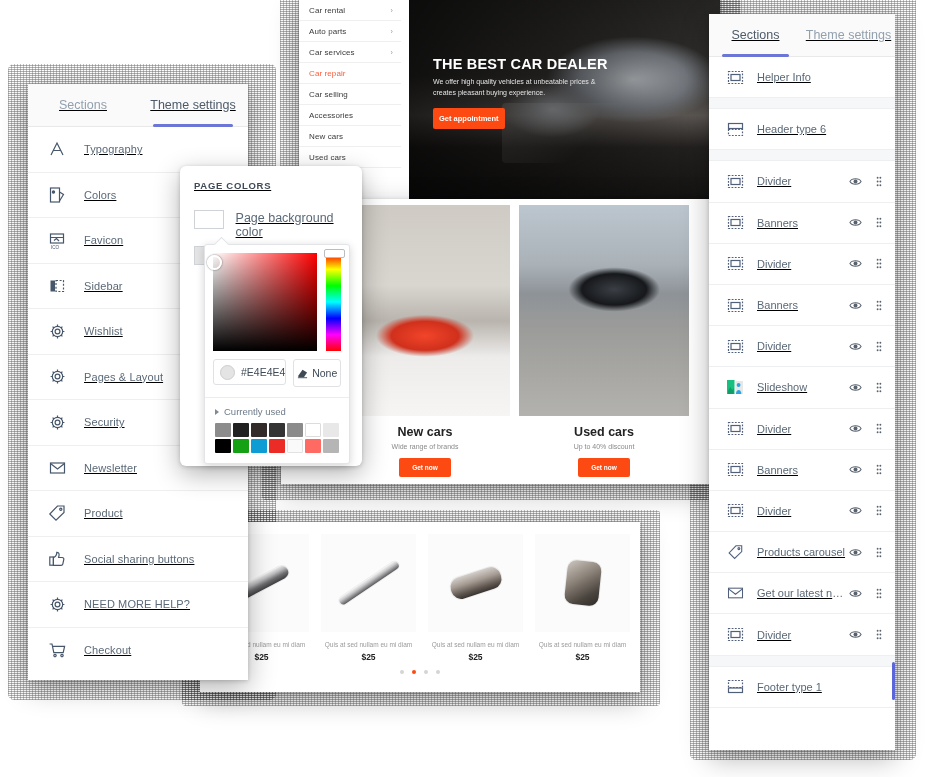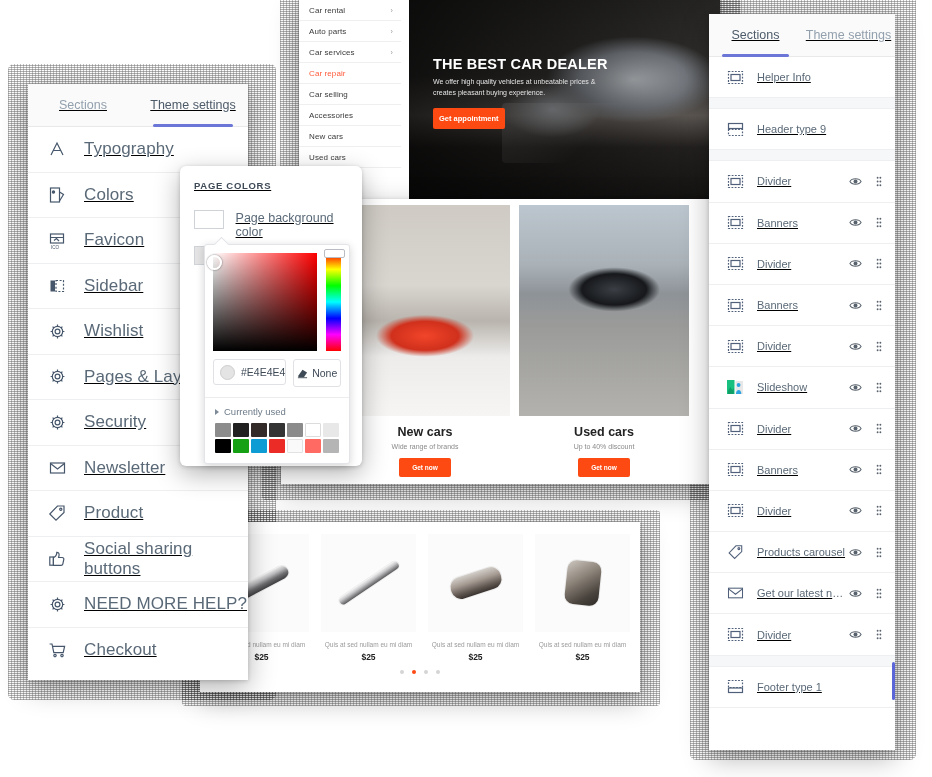--- a/index.html
+++ b/index.html
@@ -17,21 +17,21 @@
   .tabbar{display:flex;background:#fafafa;border-bottom:1px solid #e9e9ea;height:42px;align-items:center;}
   .tab{flex:1;text-align:center;font-size:12.5px;color:#93a0ae;line-height:41px;position:relative;cursor:pointer;}
   .tab.active{color:#4d5b6a;}
   .tab.active:after{content:"";position:absolute;left:14%;right:14%;bottom:-1px;height:3px;background:#6b76d6;border-radius:2px;}
 
   
   #left-panel{left:28px;top:84px;width:220px;height:596px;}
   .ls-row{display:flex;align-items:center;height:45.5px;border-bottom:1px solid #eeeff1;padding-left:16px;box-sizing:border-box;cursor:pointer;}
   .ls-row:last-child{border-bottom:none;}
   .ls-ico{width:26px;height:24px;flex:0 0 26px;margin-right:14px;display:flex;align-items:center;justify-content:center;color:#46566b;}
-  .ls-label{font-size:17px;color:#5a6977;letter-spacing:.1px;}
+  .ls-label{font-size:11px;color:#5a6977;letter-spacing:.1px;}
 
   
   #color-popup{left:180px;top:166px;width:182px;height:300px;background:#fff;border-radius:6px;}
   .cp-title{font-size:9.5px;font-weight:bold;color:#3f4a57;letter-spacing:.7px;padding:14px 0 10px 14px;}
   .cp-field{display:flex;align-items:center;padding:4px 0 4px 14px;height:28px;}
   .cp-sw{width:30px;height:19px;border:1px solid #cfd2d6;box-sizing:border-box;margin-right:12px;}
   .cp-fl{font-size:12.5px;color:#5a6977;margin-top:11px;}
   .cp-pick{position:absolute;left:24px;top:78px;width:144px;background:#fff;border:1px solid #e2e4e8;border-radius:3px;box-shadow:0 2px 9px rgba(0,0,0,.17);}
   .cp-pick:before{content:"";position:absolute;left:11px;top:-6px;width:10px;height:10px;background:#fff;border-left:1px solid #e2e4e8;border-top:1px solid #e2e4e8;transform:rotate(45deg);}
   .cp-satrow{display:flex;padding:8px;}
@@ -442,21 +442,21 @@
     </div>
     <div class="rs-gap"></div>
 
     <div class="rs-row">
       <span class="rs-ico">
         <svg width="17" height="15" viewBox="0 0 17 15" fill="none" stroke="#50607a" stroke-width="1.2">
             <rect x="1.5" y="1.5" width="14" height="5"></rect>
             <rect x="1.5" y="7.5" width="14" height="6" stroke-dasharray="1.8 1.4"></rect>
           </svg>
       </span>
-      <span class="rs-label">Header type 9</span>
+      <span class="rs-label">Header type 6</span>
     </div>
     <div class="rs-gap"></div>
 
     <div class="rs-row">
       <span class="rs-ico">
         <svg width="17" height="15" viewBox="0 0 17 15" fill="none" stroke="#50607a" stroke-width="1.2" stroke-dasharray="1.8 1.4">
             <rect x="1.5" y="1.5" width="14" height="12"></rect>
             <rect x="4" y="4.5" width="9" height="6" stroke-dasharray="0"></rect>
           </svg>
       </span>

